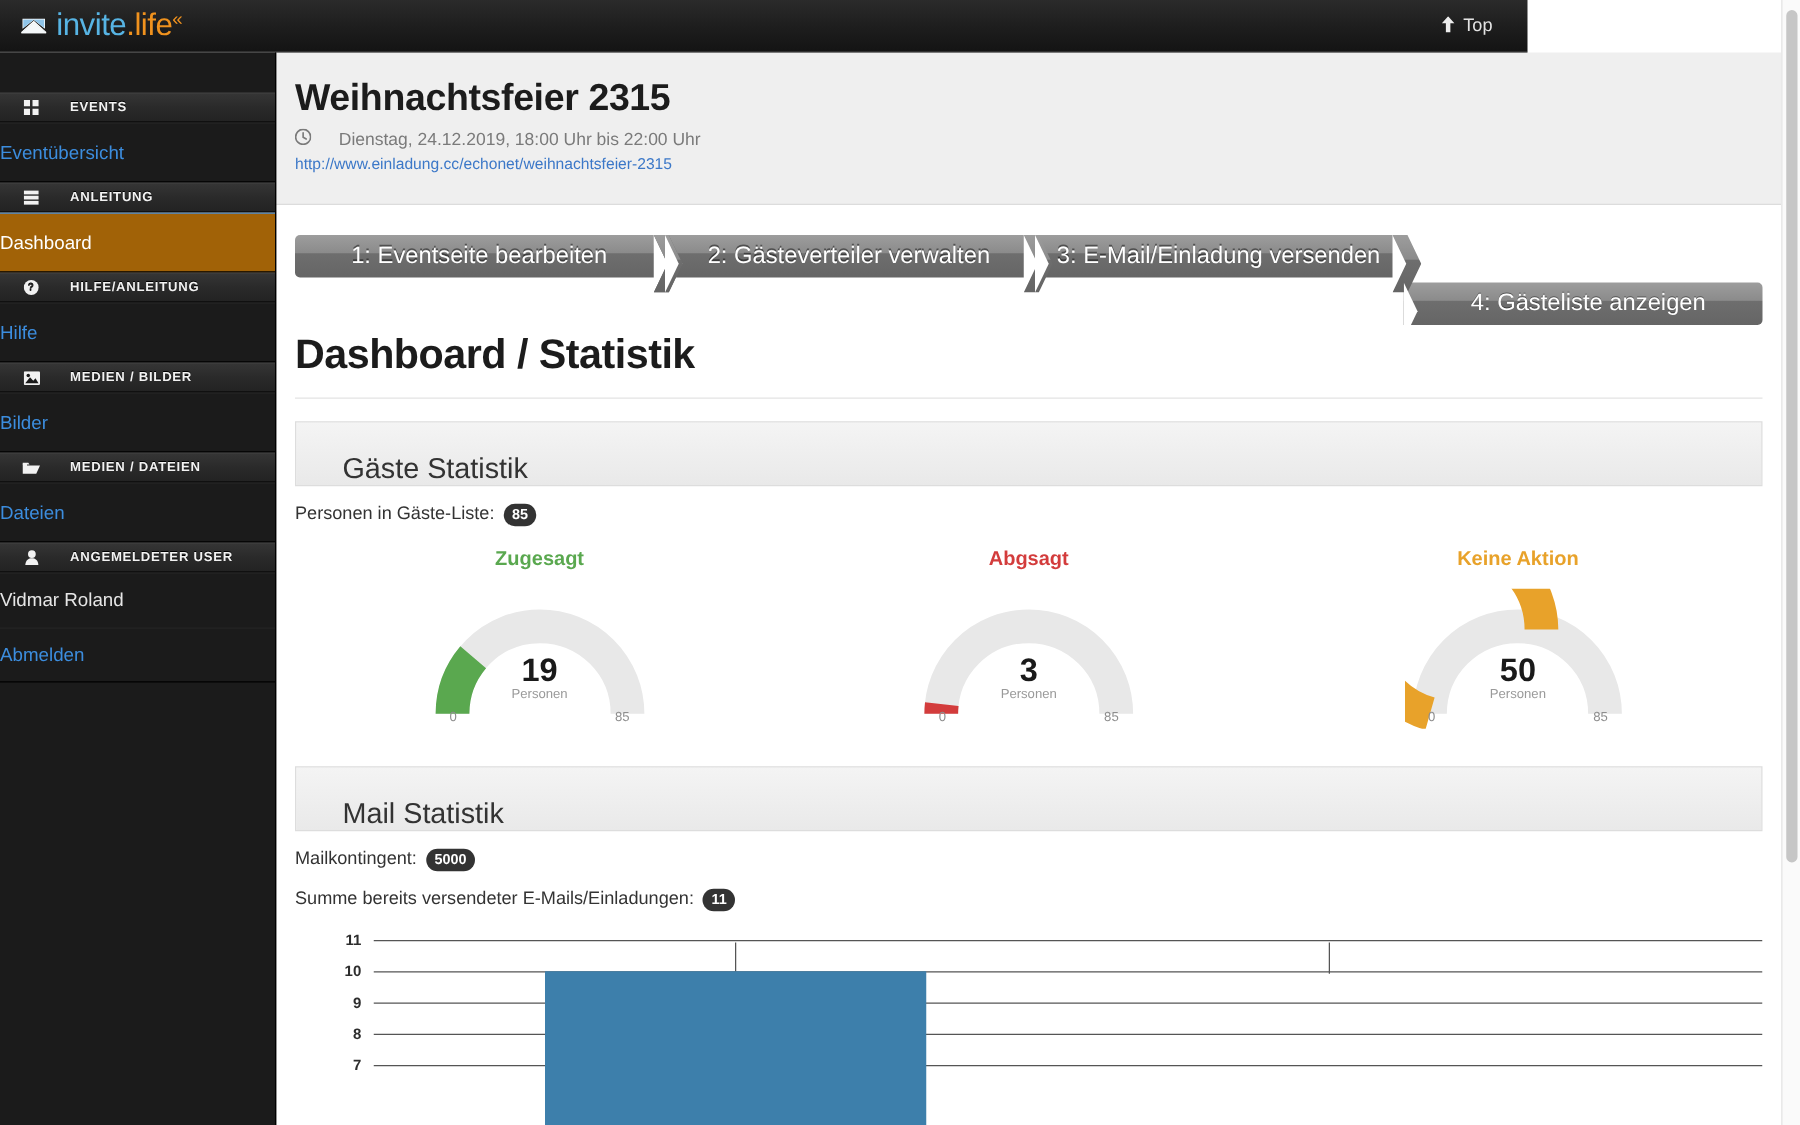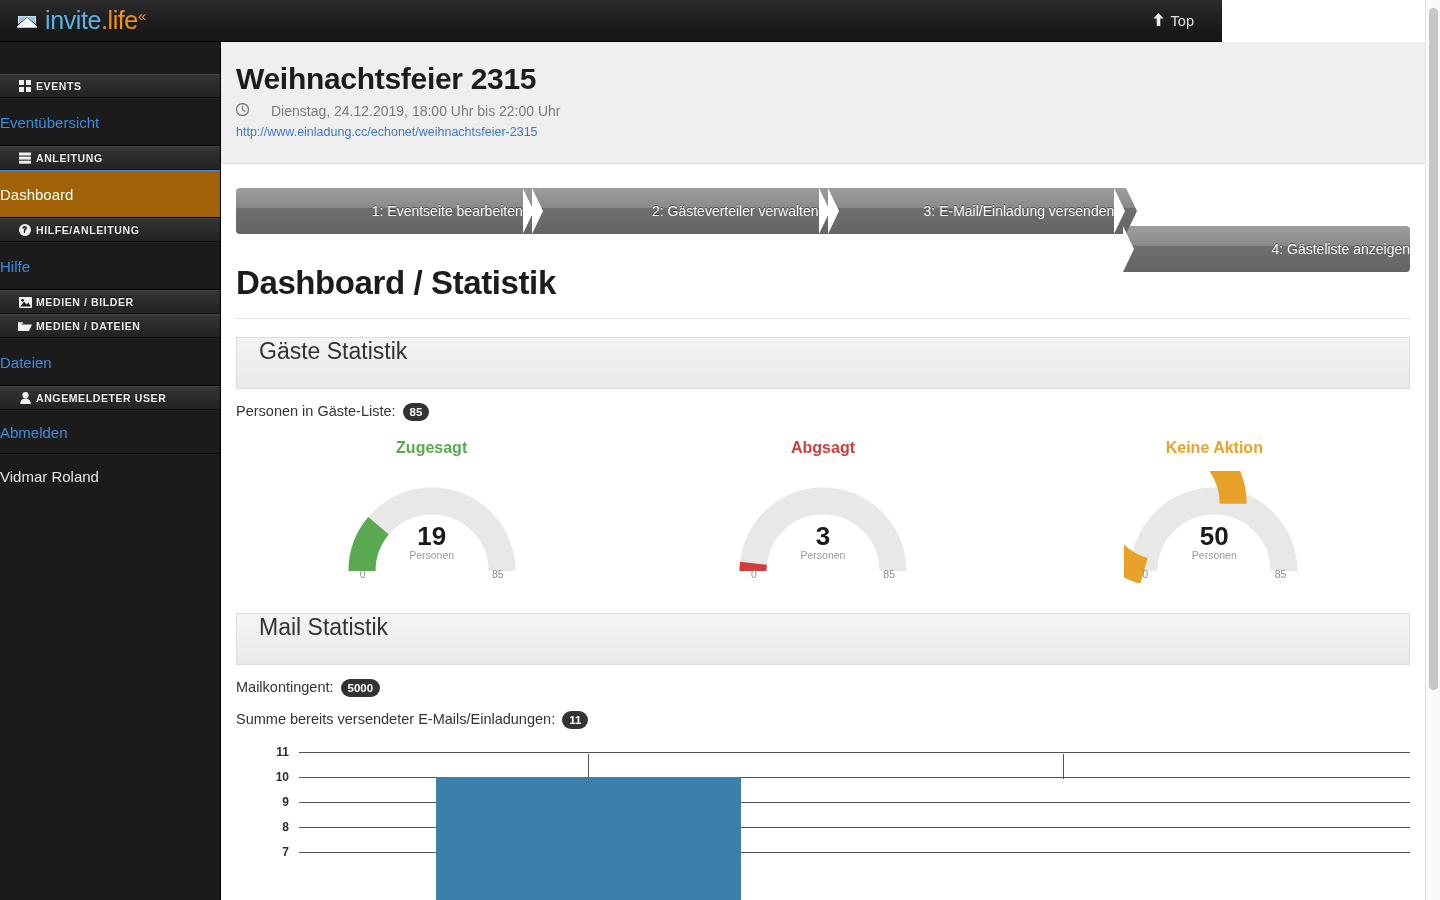--- a/index.html
+++ b/index.html
@@ -38,21 +38,21 @@
 
   
   #sidebar {
     position: absolute; left: 0; top: 42px; width: 221px; height: 858px;
     background: #1b1b1b;
     border-right: 1px solid #000;
     z-index: 30;
   }
   .side-spacer { height: 32px; }
   .side-head {
-    height: 24px; display: flex; align-items: center; gap: 4px;
+    height: 24px; display: flex; align-items: center; gap: 24px;
     padding: 0 0 0 18px;
     background: linear-gradient(180deg, #353535 0%, #2a2a2a 50%, #232323 100%);
     border-top: 1px solid #454545;
     border-bottom: 1px solid #0c0c0c;
     color: #f2f2f2;
     font-size: 10.5px; font-weight: bold; letter-spacing: 0.6px;
     text-shadow: 0 -1px 0 #000;
   }
   .side-head .sh-icon { width: 14px; display:flex; align-items:center; justify-content:center; }
   .side-link {
@@ -90,24 +90,24 @@
     color: #7a7a7a; font-size: 14px; margin-bottom: 3px;
   }
   #evt-url { color: #3c78c8; font-size: 12.5px; text-decoration: none; }
 
   
   #steps {
     position: relative; margin: 24px 15px 0 15px; height: 46px;
     display: flex;
   }
   .step {
-    position: relative; flex: 1 1 0; height: 46px;
+    position: relative; flex: 1 1 0; height: 34px;
     background: linear-gradient(180deg, #9d9d9d 0%, #8b8b8b 42%, #6e6e6e 44%, #656565 100%);
-    color: #ffffff; font-size: 14px;
-    display: flex; align-items: center; justify-content: flex-end;
+    color: #ffffff; font-size: 19px;
+    display: flex; align-items: center; justify-content: center;
     text-shadow: 0 -1px 0 rgba(0,0,0,.45);
     cursor: pointer;
     margin-right: 9px;
   }
   .step:last-child { margin-right: 0; margin-top: 38px; }
   .step.first { border-radius: 4px 0 0 4px; }
   .step.last { border-radius: 0 4px 4px 0; }
   .step .notch-out {
     position: absolute; right: -23px; top: 0; width: 23px; height: 46px;
     z-index: 3;
@@ -126,22 +126,22 @@
     border-bottom: 1px solid #e3e3e3;
     letter-spacing: -0.4px;
   }
 
   
   .panel-head {
     margin: 18px 15px 0 15px;
     height: 52px;
     background: linear-gradient(180deg, #f4f4f4 0%, #e9e9e9 100%);
     border: 1px solid #dddddd;
-    display: flex; align-items: flex-start;
-    padding-left: 22px;
+    display: flex; align-items: flex-end;
+    padding-left: 37px;
     font-size: 23px; color: #333;
   }
 
   .stat-line {
     margin: 0 15px; padding-top: 14px;
     font-size: 14.5px; color: #333;
     display: flex; align-items: flex-start; gap: 7px;
   }
   .badge {
     display: inline-flex; align-items: center; justify-content: center;
@@ -273,20 +273,23 @@
   <div class="side-head">
     <span class="sh-icon">
       <svg width="13" height="11" viewBox="0 0 13 11">
           <rect x="0" y="0" width="13" height="11" rx="1" fill="#f2f2f2"></rect>
           <circle cx="3.6" cy="3.3" r="1.4" fill="#1b1b1b"></circle>
           <path d="M1.2 9.6 L5 4.8 L7.6 7.6 L9.4 5.6 L11.8 9.6 Z" fill="#1b1b1b"></path>
         </svg>
     </span>
     <span>MEDIEN / BILDER</span>
   </div>
+  <div class="side-link">
+    <span>Bilder</span>
+  </div>
 
   <div class="side-head">
     <span class="sh-icon">
       <svg width="14" height="11" viewBox="0 0 14 11">
           <path d="M0 2 L0 10 L11 10 L14 3.4 L3.6 3.4 L3.6 2 Z" fill="#f2f2f2"></path>
           <path d="M0 1.2 L4.6 1.2 L5.6 2.6 L0 2.6 Z" fill="#f2f2f2"></path>
         </svg>
     </span>
     <span>MEDIEN / DATEIEN</span>
   </div>
@@ -296,25 +299,25 @@
 
   <div class="side-head">
     <span class="sh-icon">
       <svg width="11" height="12" viewBox="0 0 11 12">
           <circle cx="5.5" cy="3.2" r="3.1" fill="#f2f2f2"></circle>
           <path d="M0.2 12 C0.6 7.8 3 6.6 5.5 6.6 C8 6.6 10.4 7.8 10.8 12 Z" fill="#f2f2f2"></path>
         </svg>
     </span>
     <span>ANGEMELDETER USER</span>
   </div>
+  <div class="side-link plain">
+    <span>Vidmar Roland</span>
+  </div>
   <div class="side-link tight">
     <span>Abmelden</span>
-  </div>
-  <div class="side-link plain">
-    <span>Vidmar Roland</span>
   </div>
 </div>
 
 <div id="main">
 
   <div id="evt-head">
     <div id="evt-title">Weihnachtsfeier 2315</div>
     <div id="evt-date">
       <span>
         <svg width="13" height="13" viewBox="0 0 13 13">

